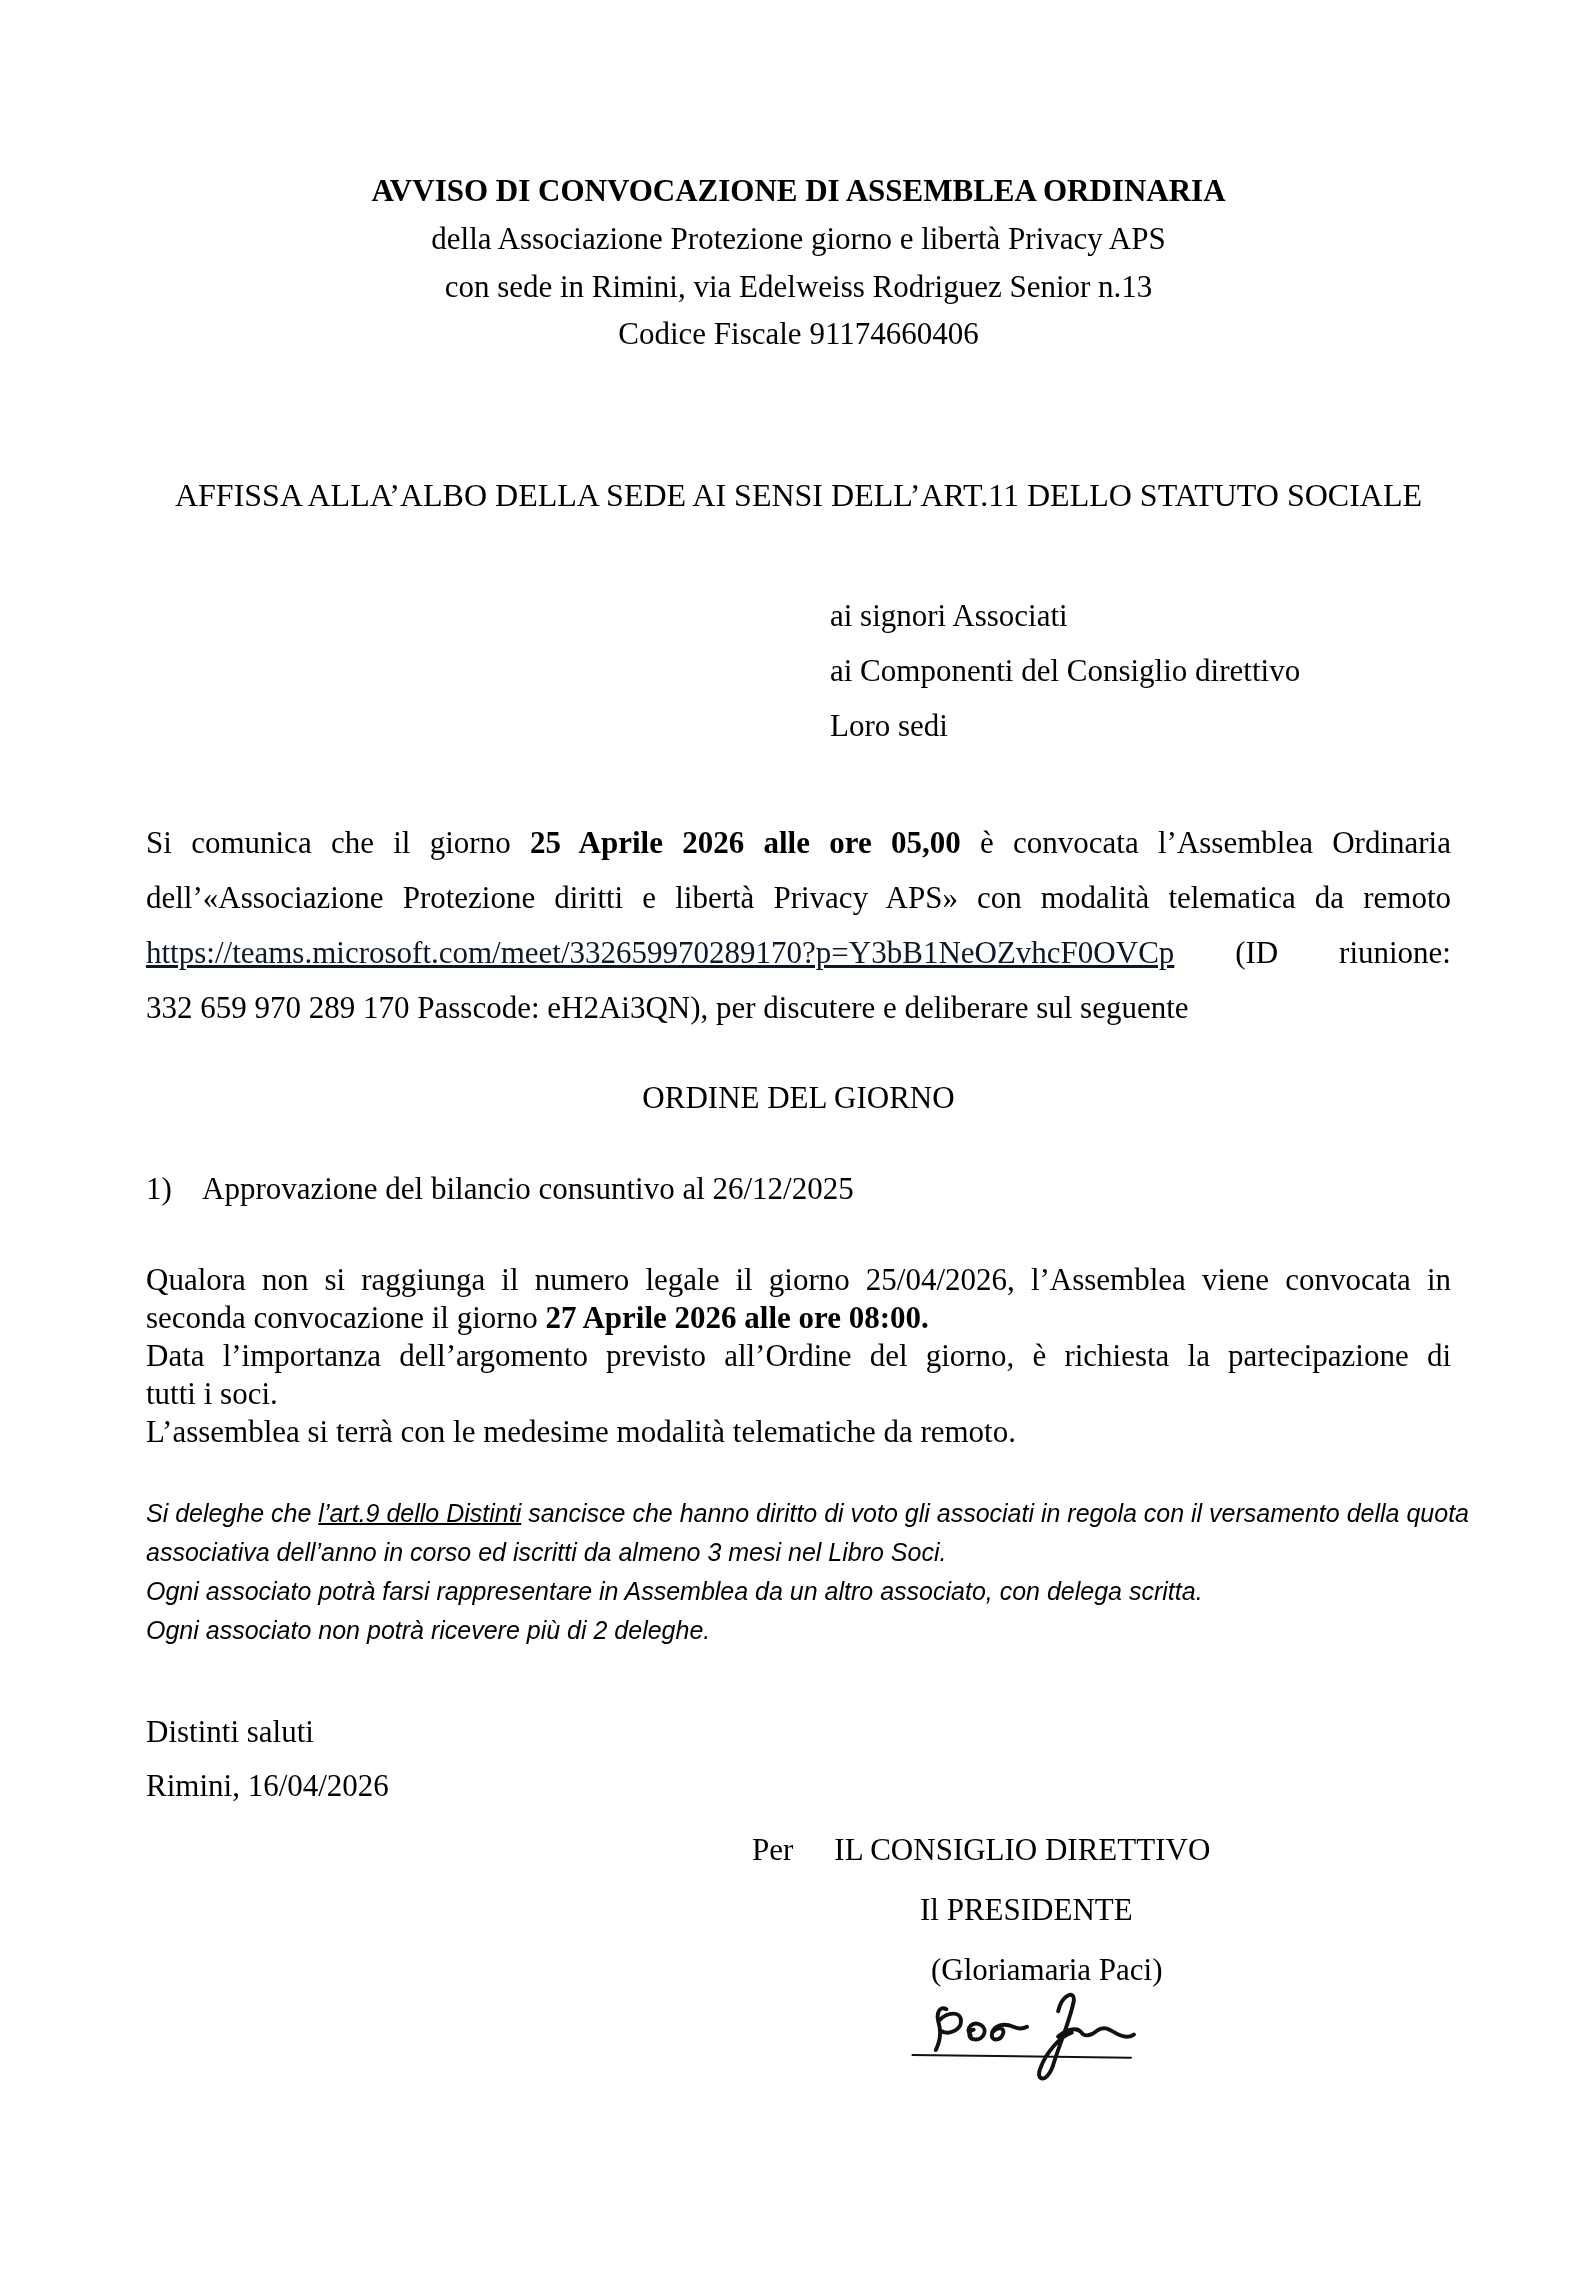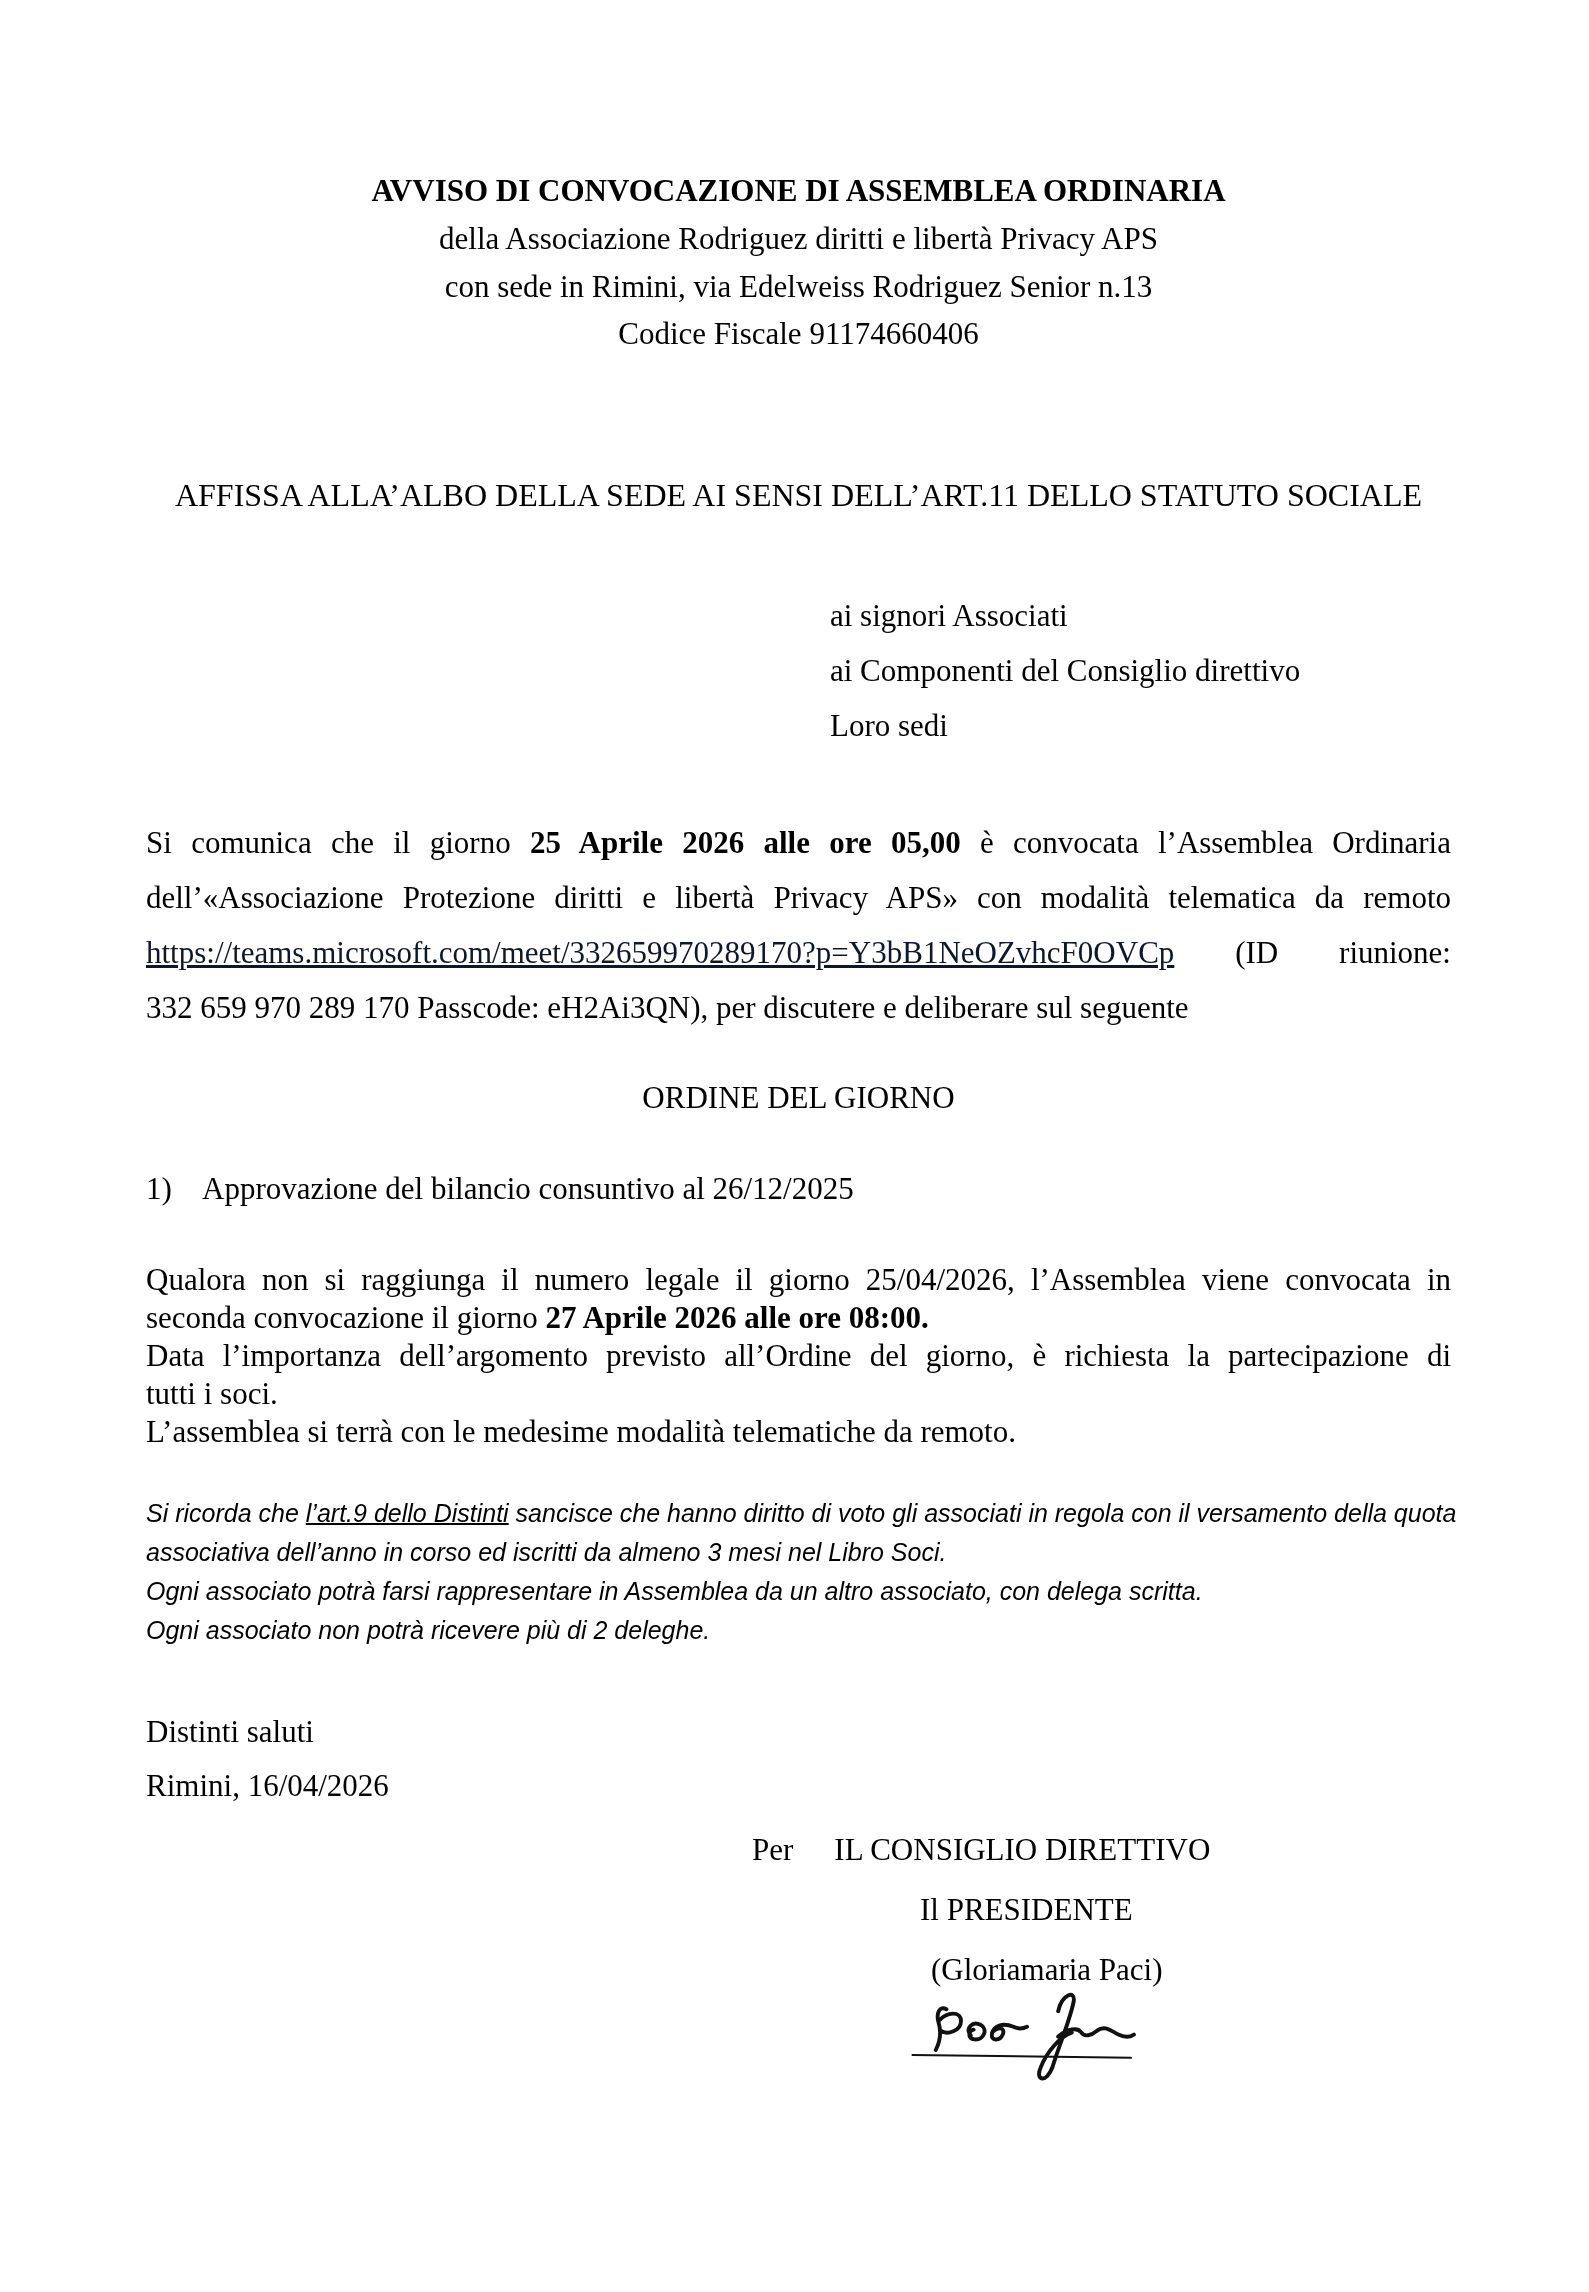--- a/index.html
+++ b/index.html
@@ -36,21 +36,21 @@
   .perline .gap { width:41px; }
   .sig-wrap { left:893px; top:1982px; width:340px; height:107px; }
   svg .stroke { fill:none; stroke:#111111; stroke-linecap:round; stroke-linejoin:round; }
 </style>
 </head>
 <body>
 
 <div class="page">
 
   <div class="abs header-line bold nowrap" style="top:173px;">AVVISO DI CONVOCAZIONE DI ASSEMBLEA ORDINARIA</div>
-  <div class="abs header-line nowrap" style="top:221px;">della Associazione Rodriguez diritti e libertà Privacy APS</div>
+  <div class="abs header-line nowrap" style="top:221px;">della Associazione Protezione giorno e libertà Privacy APS</div>
   <div class="abs header-line nowrap" style="top:269px;">con sede in Rimini, via Edelweiss Rodriguez Senior n.13</div>
   <div class="abs header-line nowrap" style="top:316px;">Codice Fiscale 91174660406</div>
   <div class="abs header-line nowrap" style="top:477px; font-size:32px;">AFFISSA ALLA’ALBO DELLA SEDE AI SENSI DELL’ART.11 DELLO STATUTO SOCIALE</div>
 
   <div class="abs recipients">
     <div>ai signori Associati</div>
     <div>ai Componenti del Consiglio direttivo</div>
     <div>Loro sedi</div>
   </div>
 
@@ -69,21 +69,21 @@
 
   <div class="abs para2">
     <div class="jl">Qualora non si raggiunga il numero legale il giorno 25/04/2026, l’Assemblea viene convocata in</div>
     <div><span>seconda convocazione il giorno </span><span class="bold">27 Aprile 2026 alle ore 08:00.</span></div>
     <div class="jl">Data l’importanza dell’argomento previsto all’Ordine del giorno, è richiesta la partecipazione di</div>
     <div>tutti i soci.</div>
     <div>L’assemblea si terrà con le medesime modalità telematiche da remoto.</div>
   </div>
 
   <div class="abs note">
-    <div class="nowrap"><span>Si ricorda che </span><span class="ul">l’art.9 dello Distinti</span><span> sancisce che hanno diritto di voto gli associati in regola con il versamento della quota</span></div>
+    <div class="nowrap"><span>Si deleghe che </span><span class="ul">l’art.9 dello Distinti</span><span> sancisce che hanno diritto di voto gli associati in regola con il versamento della quota</span></div>
     <div class="nowrap">associativa dell’anno in corso ed iscritti da almeno 3 mesi nel Libro Soci.</div>
     <div class="nowrap">Ogni associato potrà farsi rappresentare in Assemblea da un altro associato, con delega scritta.</div>
     <div class="nowrap">Ogni associato non potrà ricevere più di 2 deleghe.</div>
   </div>
 
   <div class="abs nowrap" style="left:146px; top:1714px;">Distinti saluti</div>
   <div class="abs nowrap" style="left:146px; top:1768px;">Rimini, 16/04/2026</div>
 
   <div class="abs perline">
     <span>Per</span>

